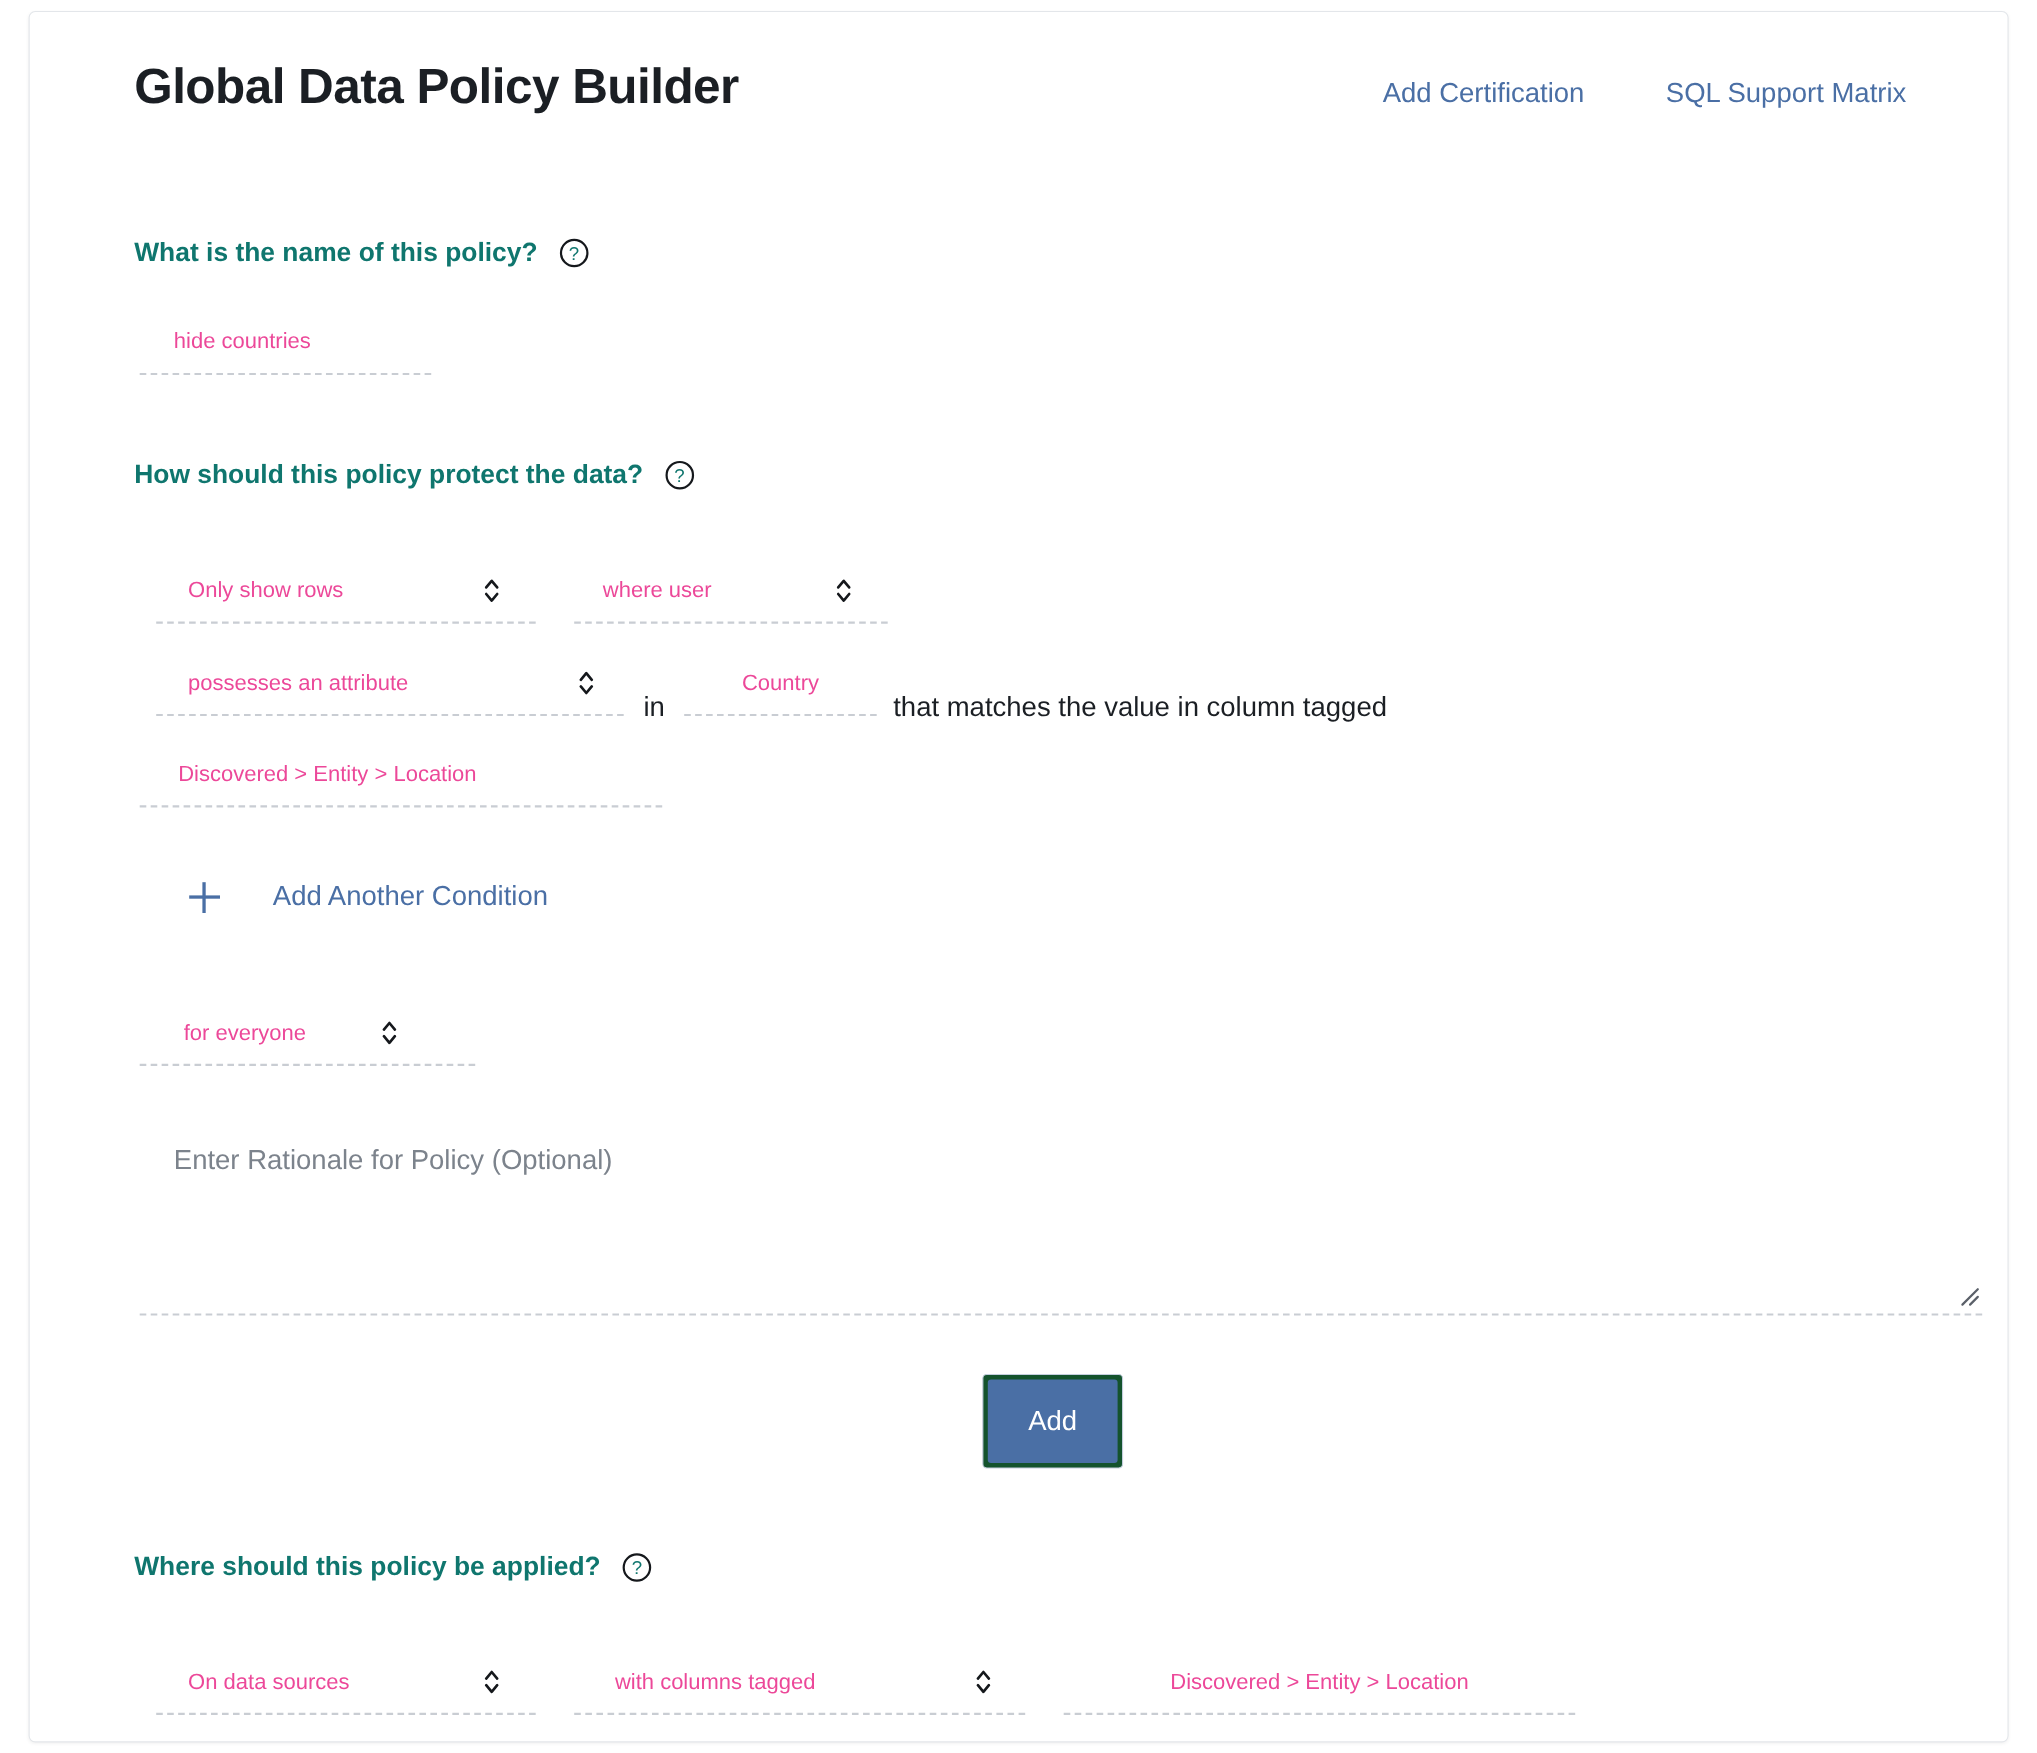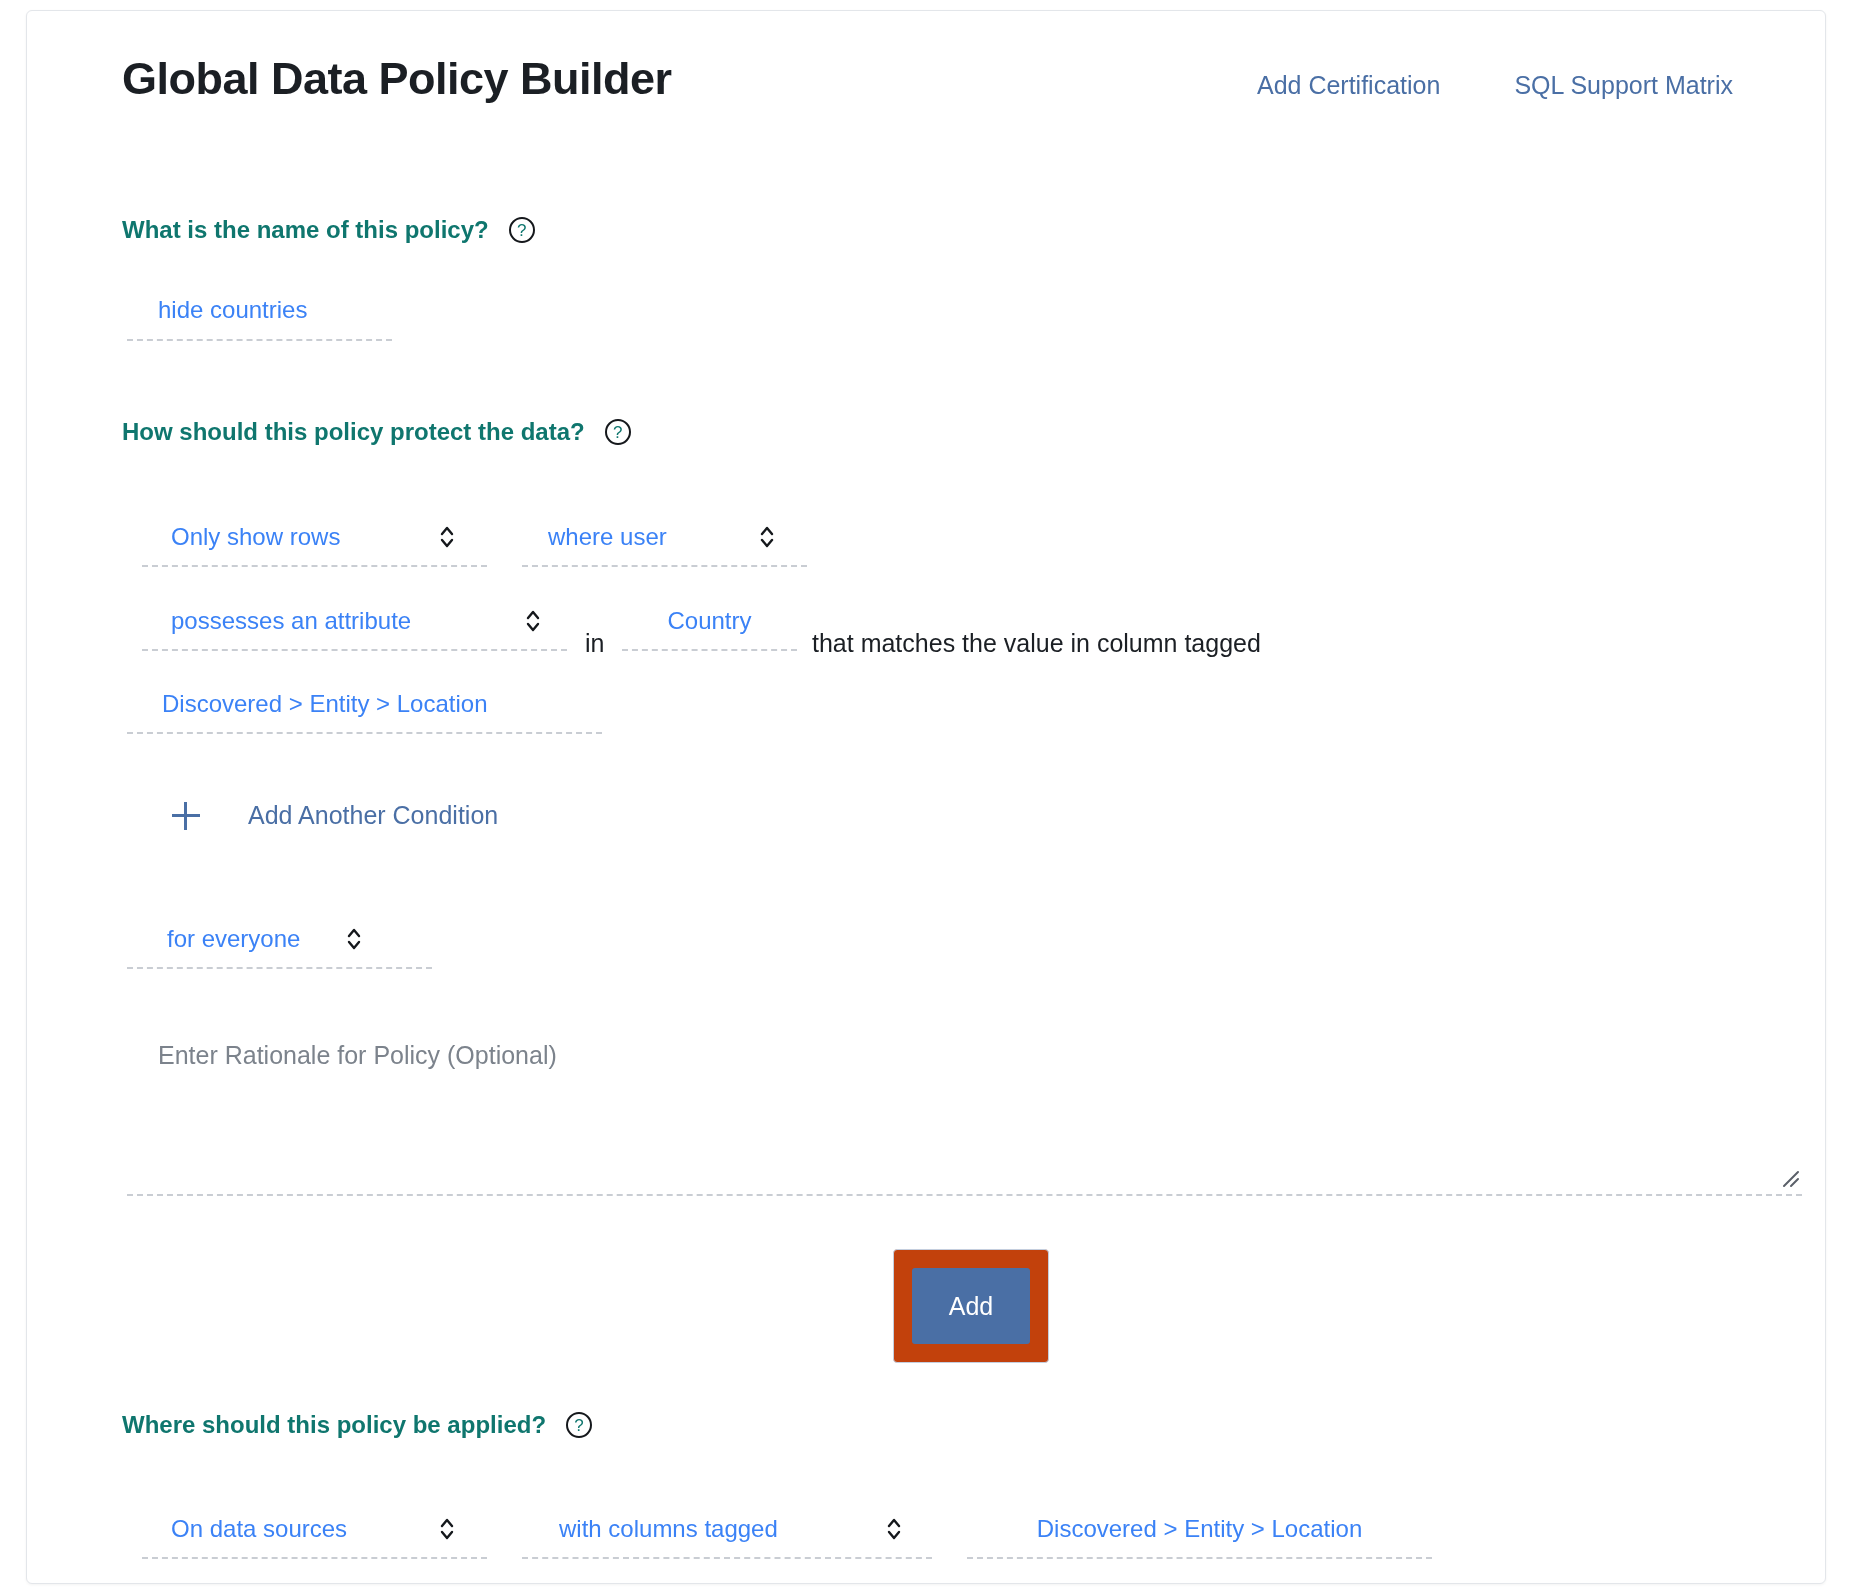--- a/index.html
+++ b/index.html
@@ -100,22 +100,22 @@
   
   .field {
     position: absolute;
     border-bottom: 2px dashed #c9cdd3;
     box-sizing: border-box;
     display: flex;
     align-items: center;
     cursor: pointer;
   }
   .field-text {
-    font-size: 24px;
-    color: #3b82f6;
+    font-size: 20px;
+    color: #ec4899;
     white-space: nowrap;
   }
   .stepper {
     width: 16px;
     height: 30px;
     position: relative;
     flex: none;
     cursor: pointer;
   }
   .stepper svg { display: block; }
@@ -187,22 +187,22 @@
     bottom: 6px;
     width: 22px;
     height: 22px;
   }
 
   
   .add-btn-wrap {
     position: absolute;
     left: 866px;
     top: 1238px;
-    padding: 18px;
-    background: #c2410c;
+    padding: 4px;
+    background: #14532d;
     border: 1px solid #c4cede;
     border-radius: 4px;
     box-sizing: border-box;
   }
   .add-btn {
     width: 118px;
     height: 76px;
     background: #4a6fa5;
     border: none;
     border-radius: 3px;

